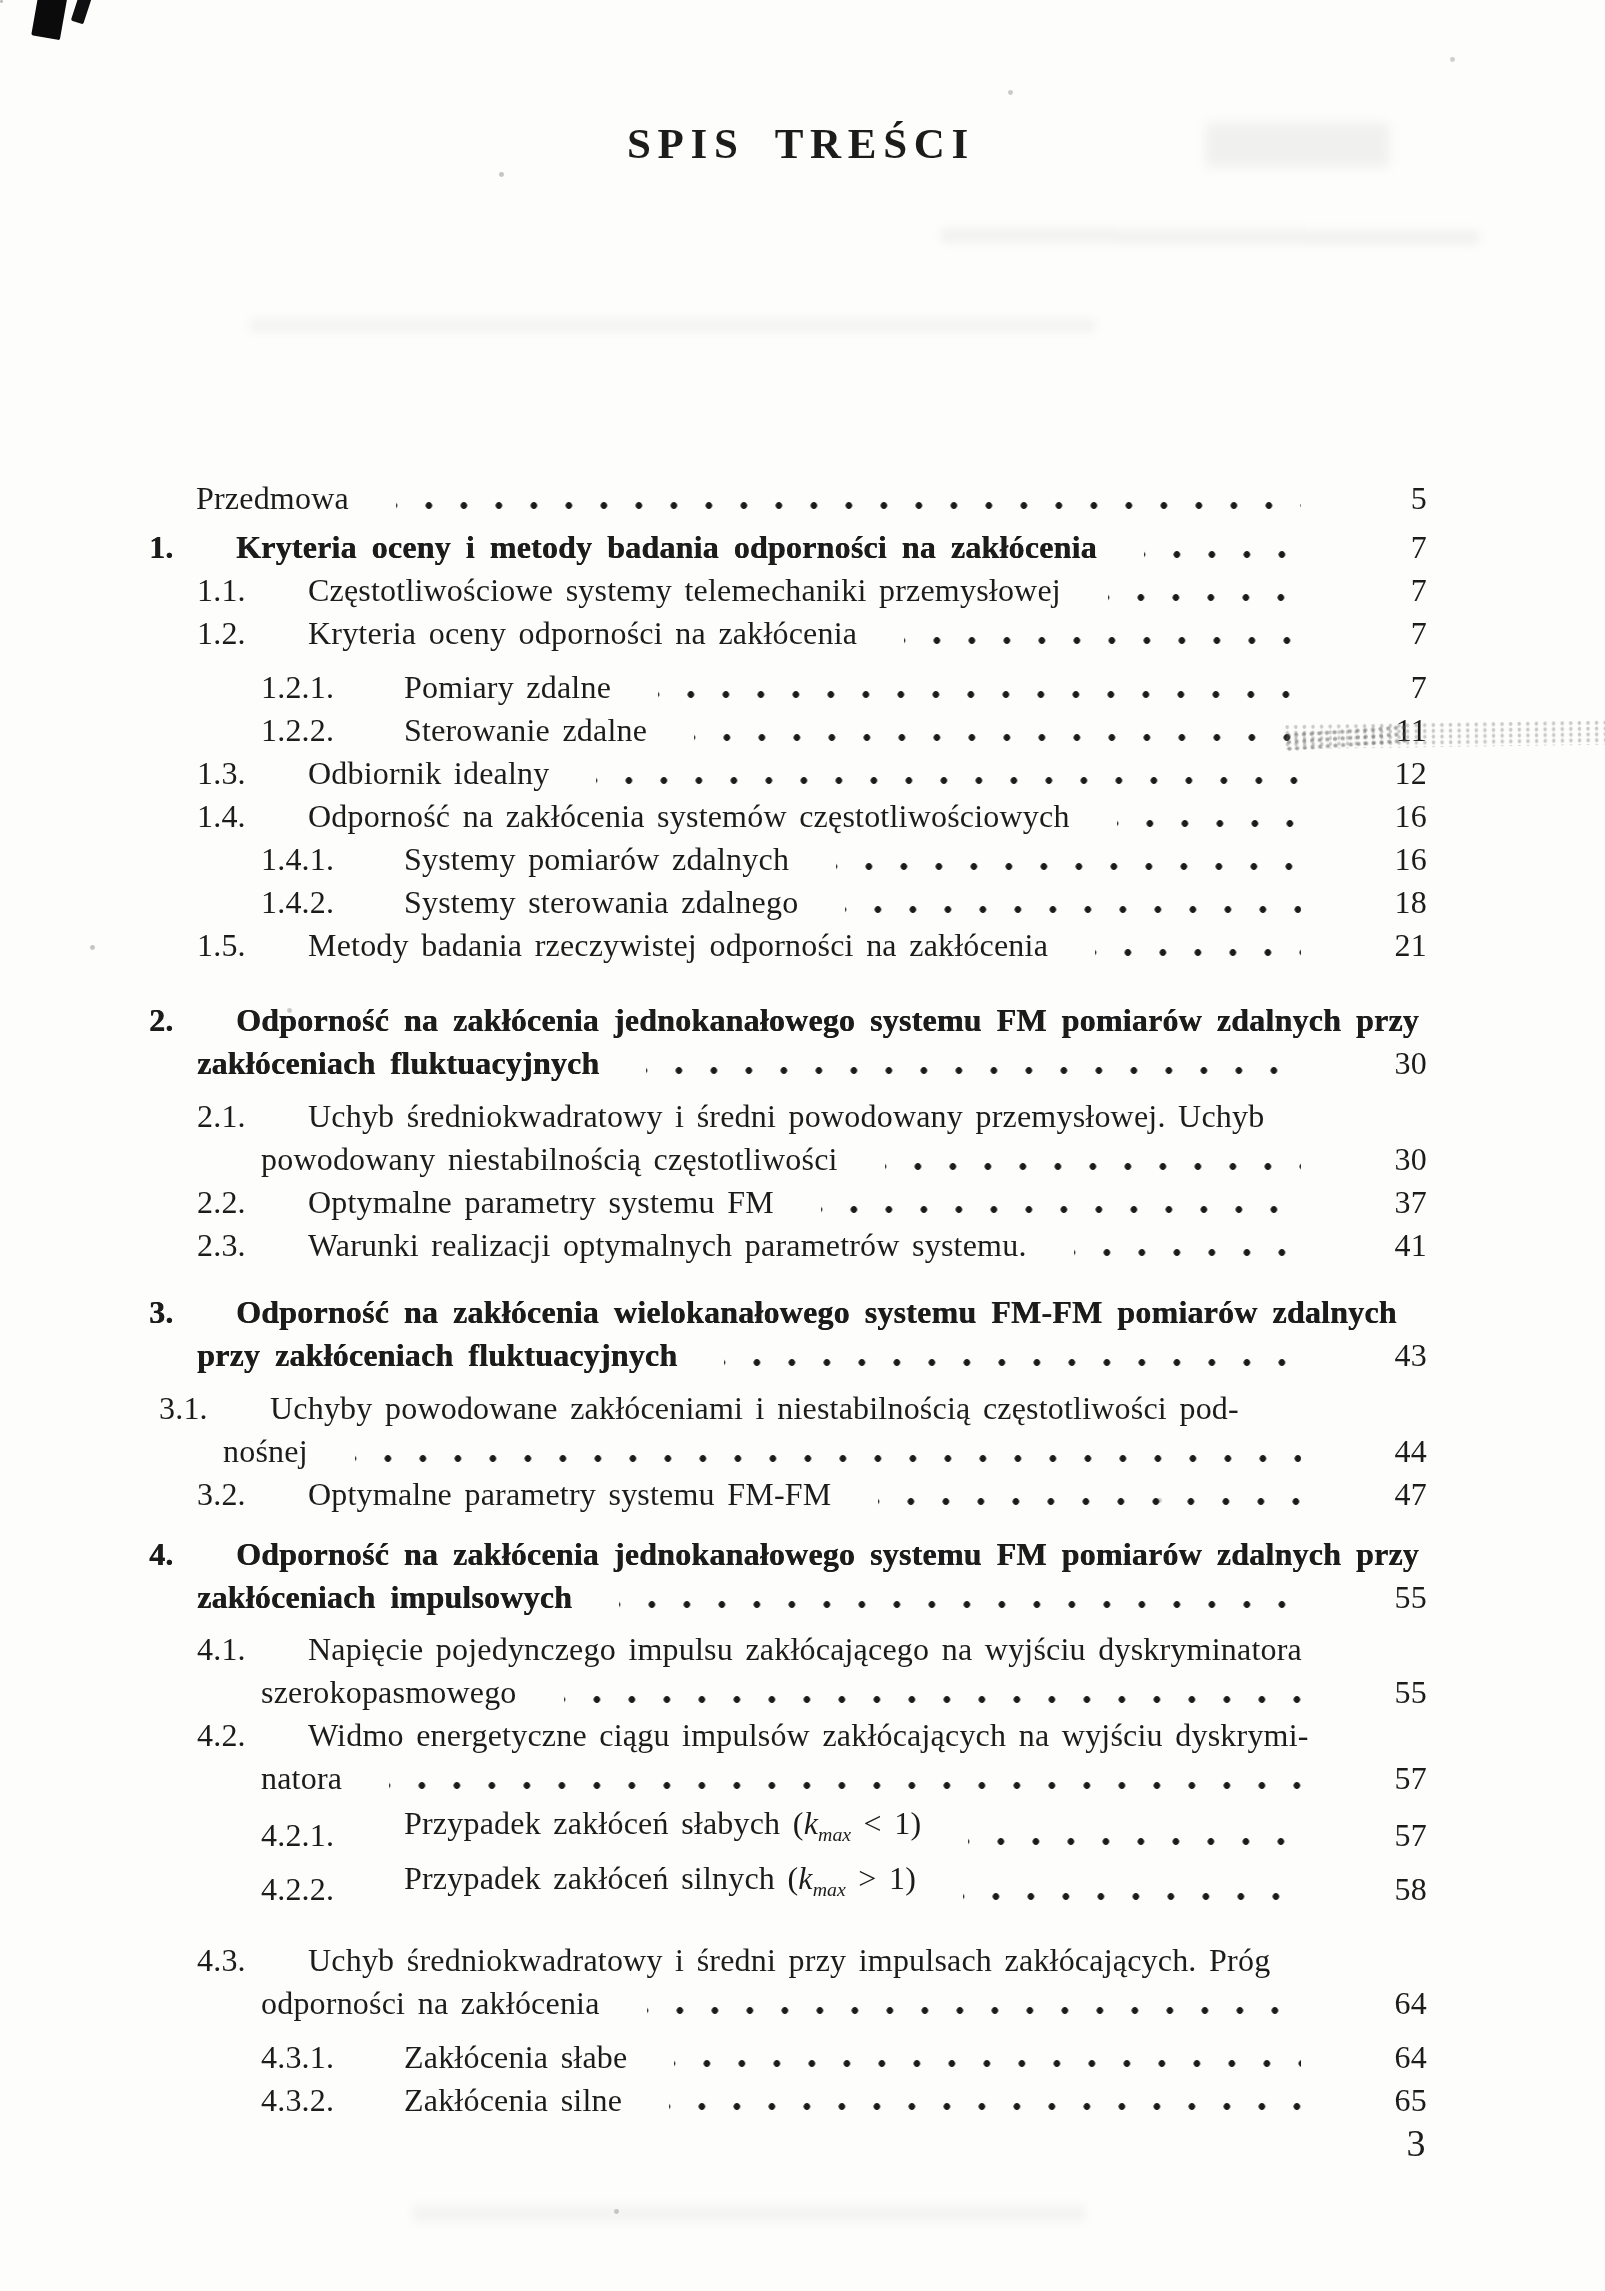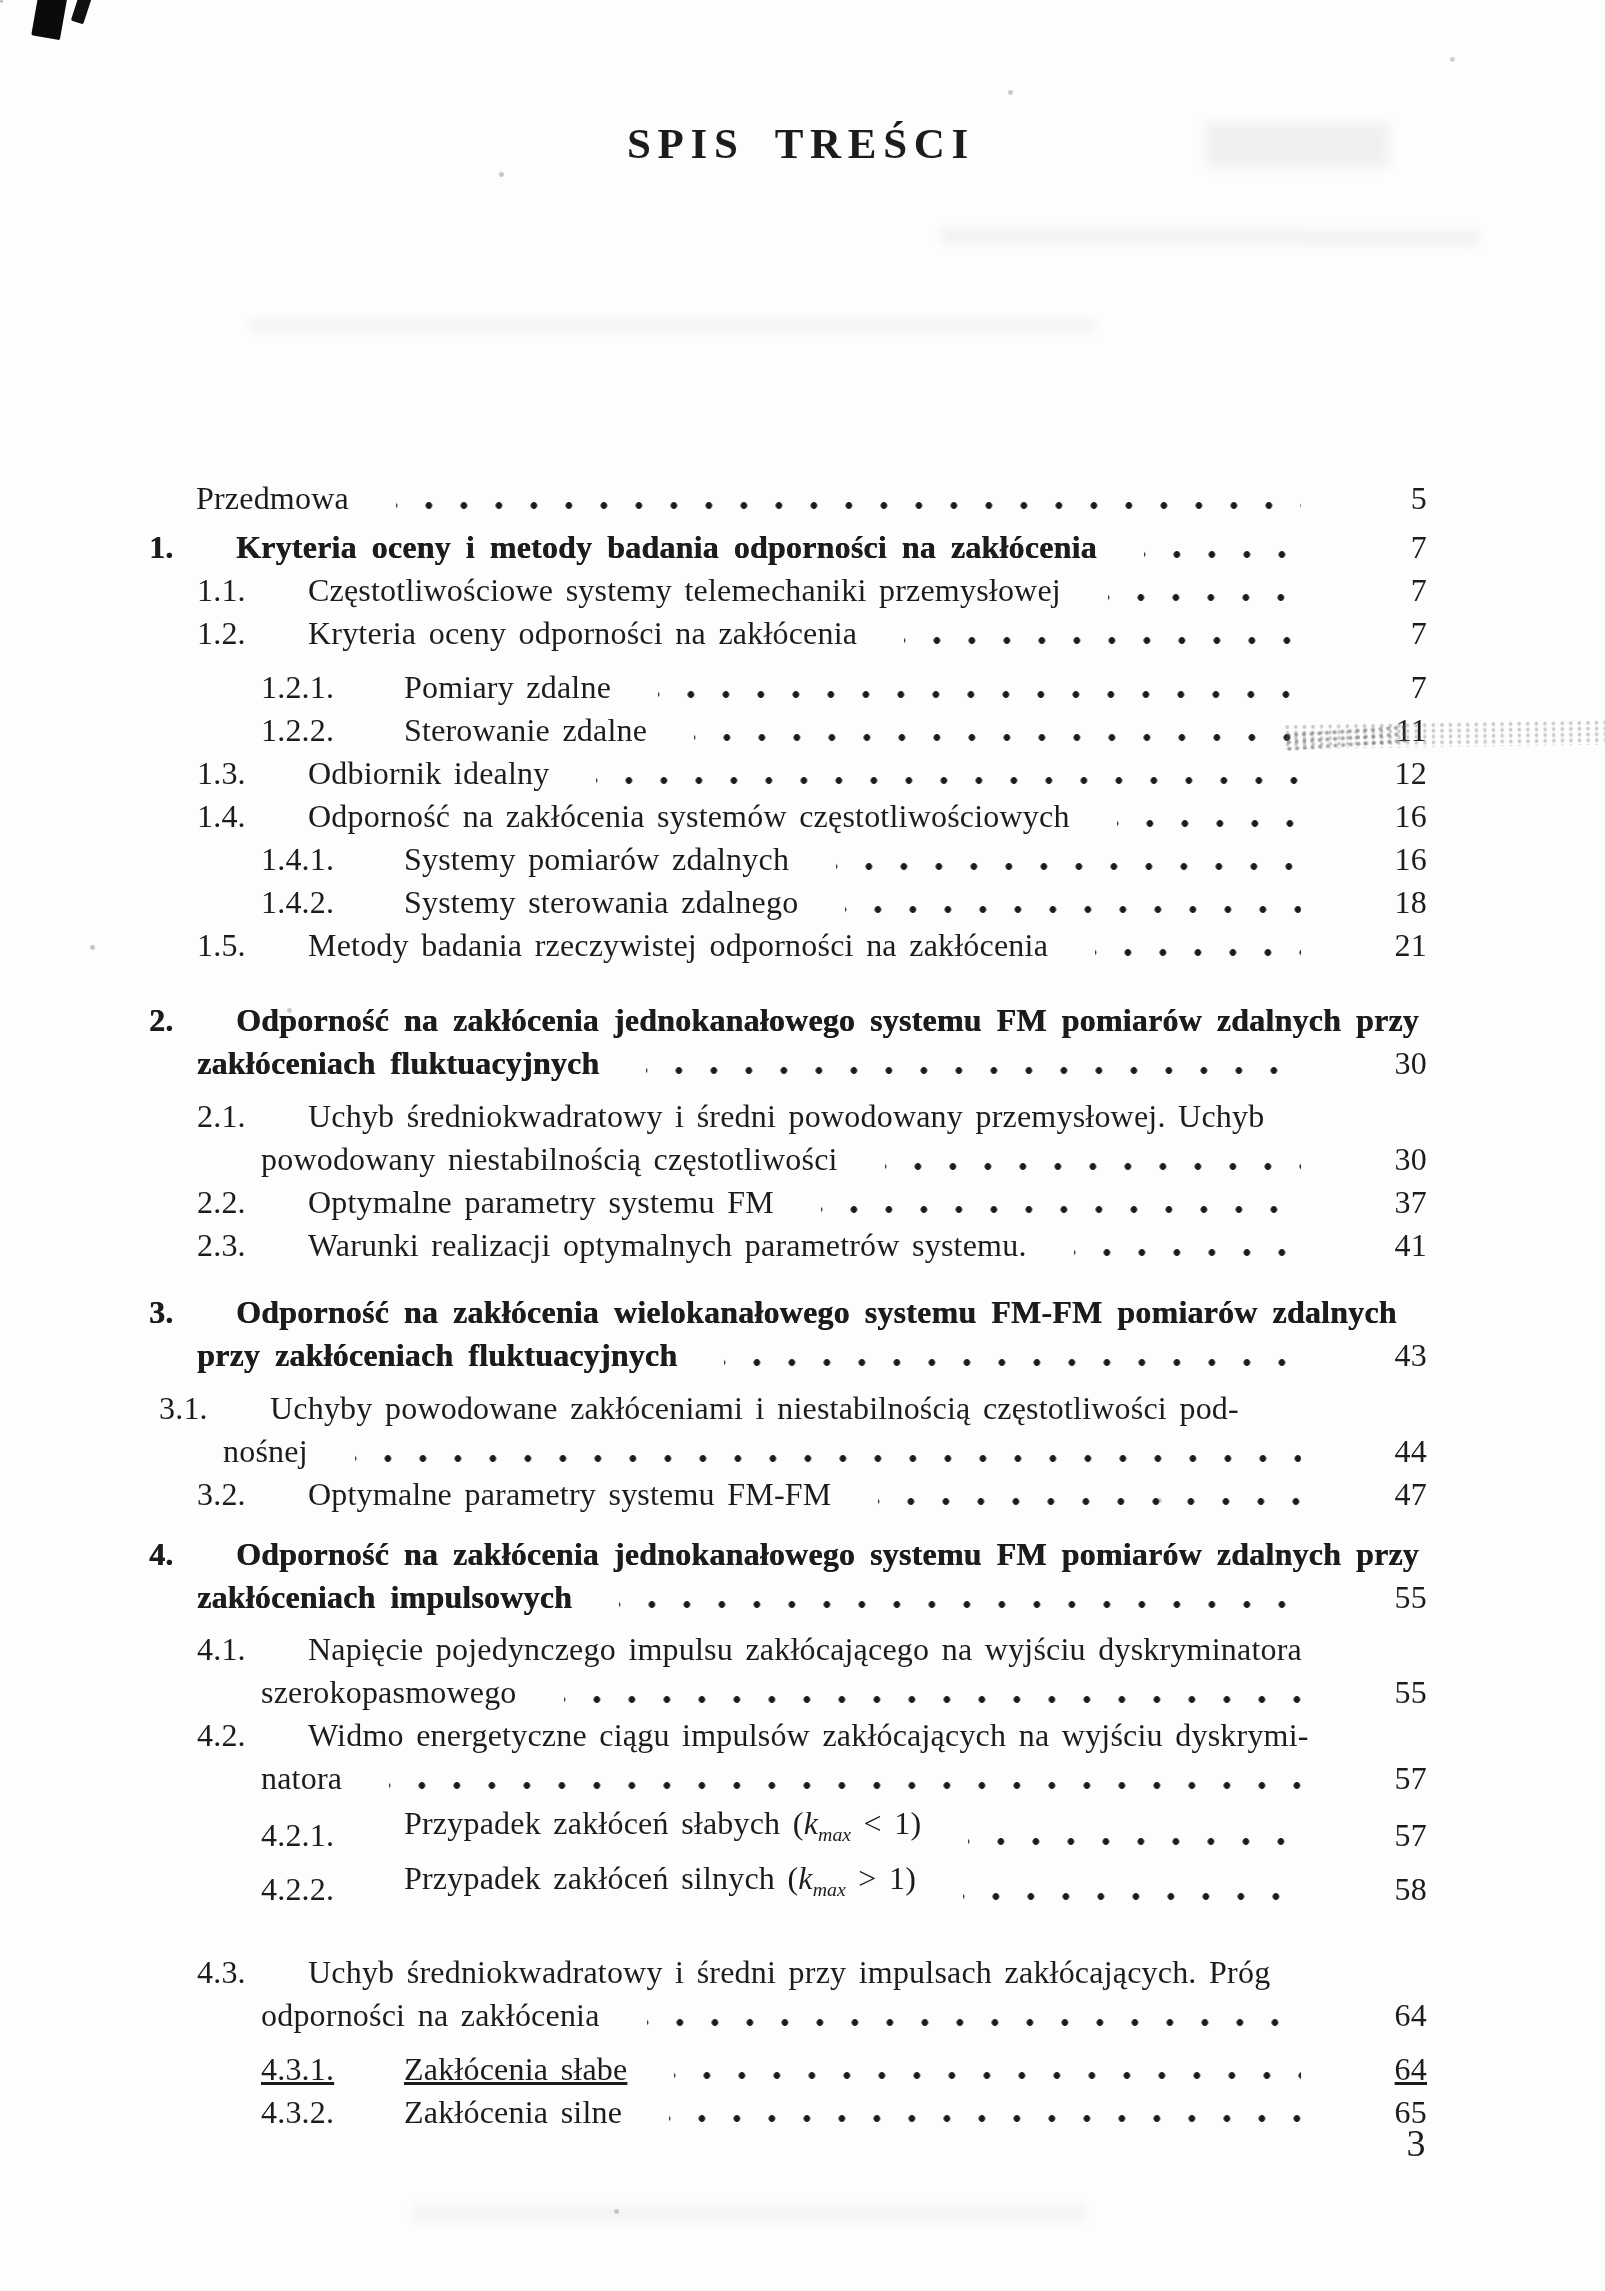--- a/index.html
+++ b/index.html
@@ -288,32 +288,32 @@
         </div>
       </div>
       <div class="entry ind2">
         <div class="line">
           <span class="num">4.2.2.</span>
           <span class="txt">Przypadek zakłóceń silnych (<i>k</i><sub>max</sub> &gt; 1)</span>
           <span class="dots"></span>
           <span class="pg">58</span>
         </div>
       </div>
-      <div class="entry ind1" style="margin-top: 40px;">
+      <div class="entry ind1" style="margin-top: 28px;">
         <div class="line">
           <span class="num">4.3.</span>
           <span class="txt">Uchyb średniokwadratowy i średni przy impulsach zakłócających. Próg</span>
         </div>
         <div class="line cont">
           <span class="txt">odporności na zakłócenia</span>
           <span class="dots"></span>
           <span class="pg">64</span>
         </div>
       </div>
-      <div class="entry ind2" style="margin-top: 10.6px; text-decoration: underline;">
+      <div class="entry ind2" style="margin-top: 10.6px;">
         <div class="line">
           <span class="num">4.3.1.</span>
           <span class="txt">Zakłócenia słabe</span>
           <span class="dots"></span>
           <span class="pg">64</span>
         </div>
       </div>
       <div class="entry ind2">
         <div class="line">
           <span class="num">4.3.2.</span>

